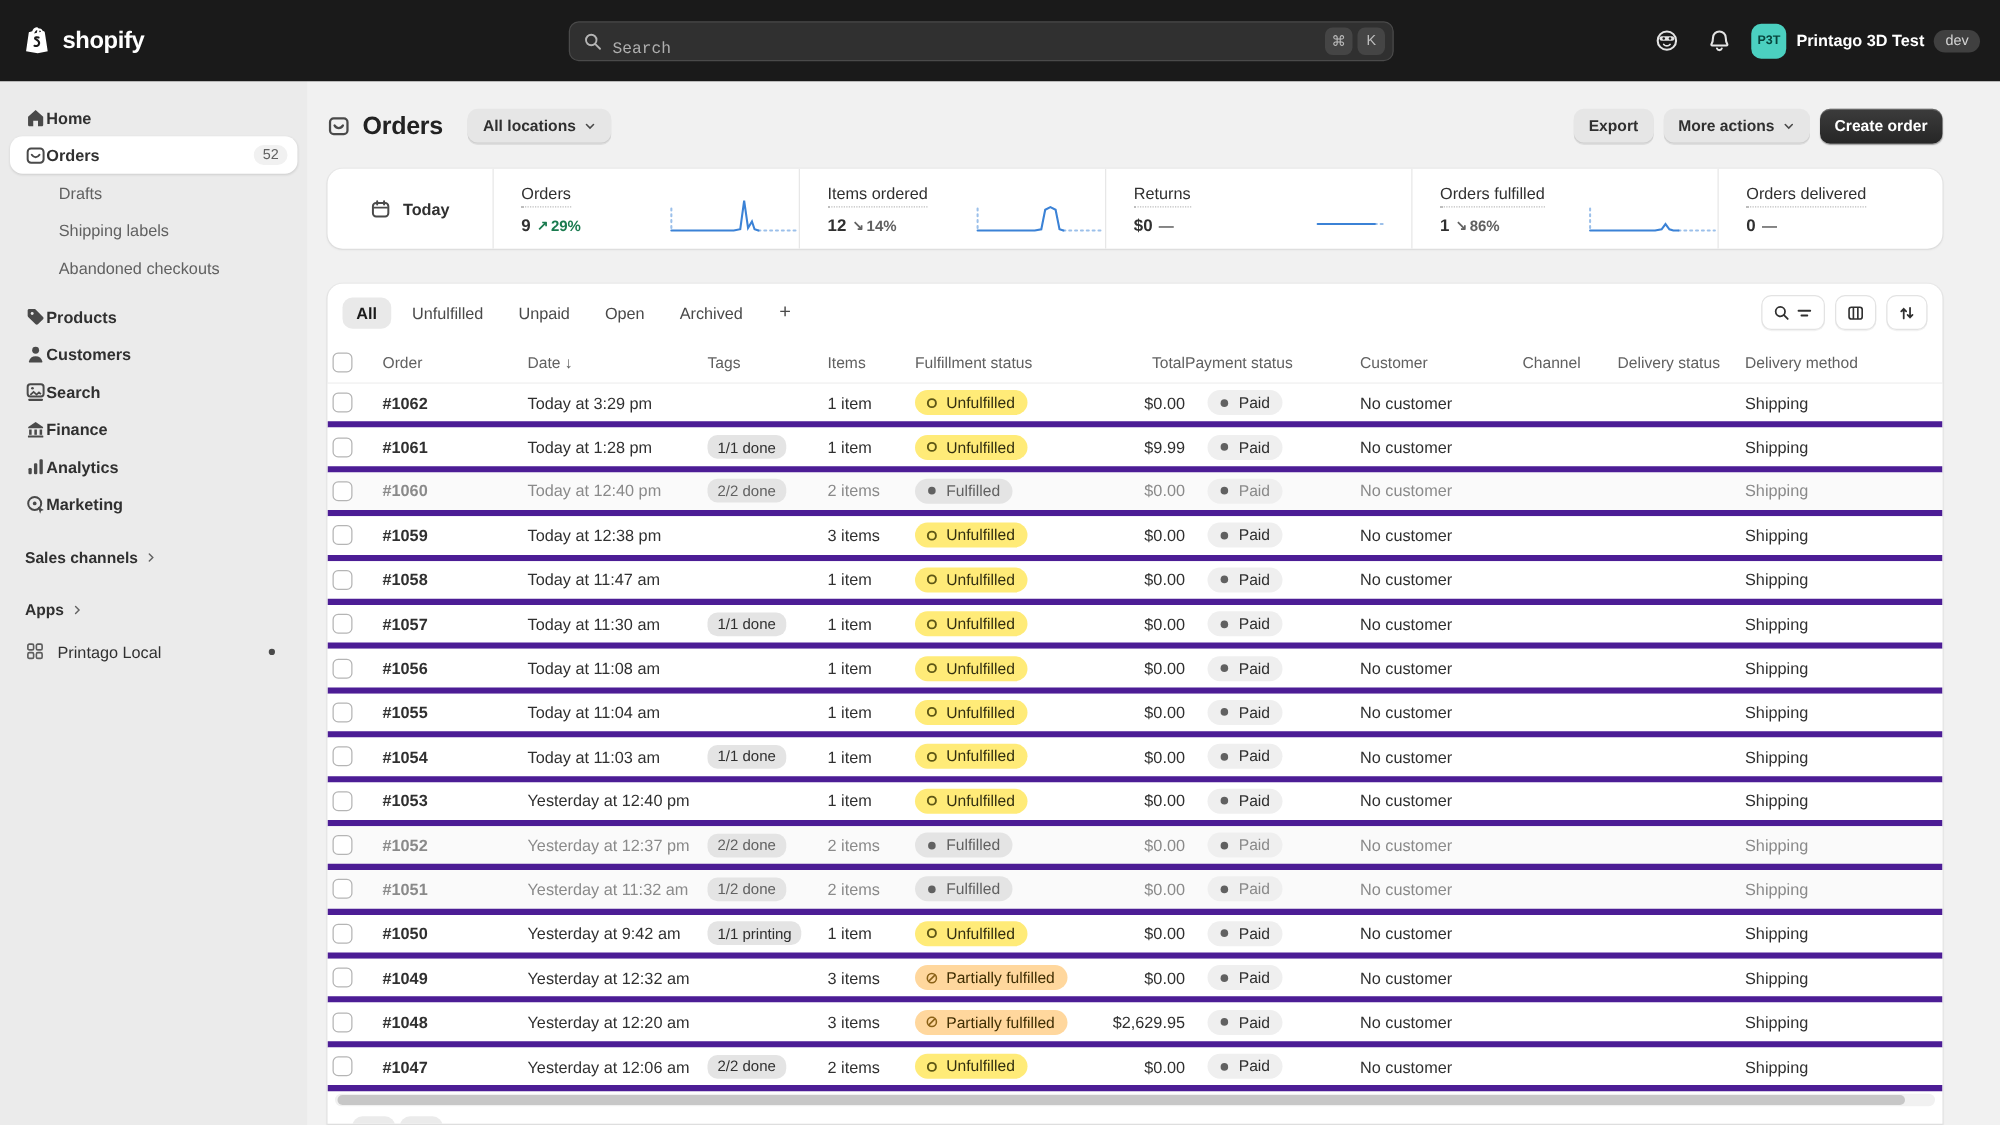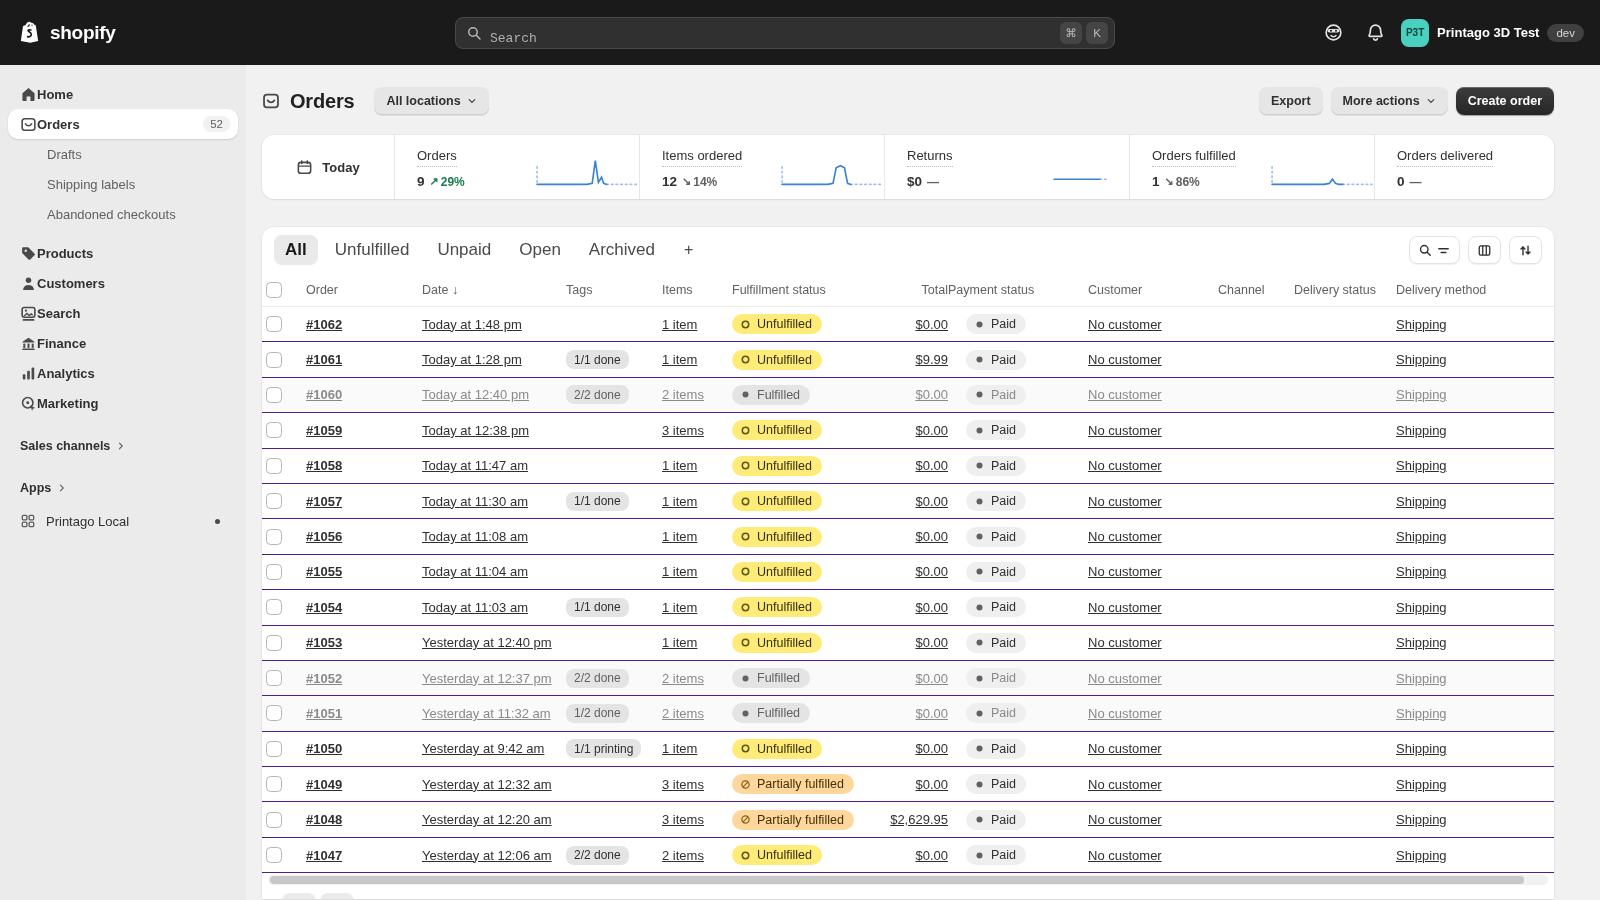--- a/index.html
+++ b/index.html
@@ -86,40 +86,40 @@
     font-size:13.5px; font-weight:650; color:#303030; }
   .trend { font-size:12px; font-weight:600; color:#616161; display:flex; align-items:center; gap:2px; }
   .trend.up { color:#1a7b4f; }
   .trend .arr { font-size:11px; }
   .spark { width:105px; height:38px; margin-top:8px; }
 
   
   .table-card { background:#fff; border-radius:12px 12px 0 0; margin-top:28px; height:672px;
     box-shadow:0 1px 2px rgba(0,0,0,.07), 0 0 0 1px rgba(0,0,0,.03); overflow:hidden; }
   .tabs-row { height:46px; display:flex; align-items:center; padding:0 12px; }
-  .tab { font-size:17px; font-weight:500; color:#4a4a4a; padding:5px 11px; border-radius:8px; cursor:pointer; }
+  .tab { font-size:13px; font-weight:500; color:#4a4a4a; padding:5px 11px; border-radius:8px; cursor:pointer; }
   .tab.selected { background:#e9e9e9; color:#1a1a1a; font-weight:600; }
   .tab + .tab { margin-left:6px; }
   .tab-add { margin-left:10px; font-size:16px; color:#4a4a4a; padding:2px 8px; border-radius:8px; cursor:pointer; }
   .tabs-actions { margin-left:auto; display:flex; gap:8px; }
   .icon-btn { height:28px; background:#fff; border:1px solid #e3e3e3; border-radius:8px;
     box-shadow:0 1px 0 rgba(0,0,0,.05); display:flex; align-items:center; justify-content:center;
     gap:3px; color:#303030; cursor:pointer; padding:0 8px; }
   .icon-btn svg { width:15px; height:15px; }
 
   .grid-row { display:grid;
     grid-template-columns:40px 116px 144px 96px 70px 150px 66px 140px 130px 76px 102px 1fr;
     align-items:center; padding:0 4px; }
   .thead { height:34px; border-bottom:1px solid #ededed; font-size:12.5px; color:#616161; }
   .thead .col-total { text-align:right; }
   .col-payment { padding-left:18px; }
   .checkbox { width:16px; height:16px; border:1.5px solid #b5b5b5; border-radius:4.5px; background:#fff; cursor:pointer; }
 
-  .trow { height:35.4px; border-bottom:1px solid #4c1d95; font-size:13px; color:#303030;
-    cursor:pointer; background:#fff;text-decoration:underline; }
+  .trow { height:35.4px; border-bottom:5px solid #4c1d95; font-size:13px; color:#303030;
+    cursor:pointer; background:#fff; }
   .trow .order-num { font-weight:650; }
   .trow .col-total { text-align:right; }
   .trow.dimmed { background:#fafafa; color:#8a8a8a; }
   .trow.dimmed .order-num { color:#8a8a8a; }
   .tag-pill { display:inline-block; background:#e4e4e4; color:#303030; font-size:12px;
     padding:2.5px 8px; border-radius:8px; white-space:nowrap; }
   .trow.dimmed .tag-pill { color:#616161; }
   .badge { display:inline-flex; align-items:center; gap:6px; font-size:12.5px; padding:3px 10px 3px 8px;
     border-radius:10px; white-space:nowrap; }
   .badge svg { width:11px; height:11px; flex:0 0 auto; }
@@ -450,21 +450,21 @@
           <div class="col-channel">Channel</div>
           <div class="col-delivery-status">Delivery status</div>
           <div class="col-delivery-method">Delivery method</div>
         </div>
       <div id="tbody">
           <div class="grid-row trow">
             <div>
               <span class="checkbox" style="display:block"></span>
             </div>
             <div class="order-num">#1062</div>
-            <div>Today at 1:48 pm</div>
+            <div>Today at 3:29 pm</div>
             <div></div>
             <div>1 item</div>
             <div><span class="badge badge-unfulfilled"><span style="color:#5e5715;display:flex">
                   <svg class="" viewBox="0 0 16 16">
                     <circle cx="8" cy="8" r="4.7" fill="none" stroke="currentColor" stroke-width="2.2"></circle>
                   </svg>
                 </span>Unfulfilled</span></div>
             <div class="col-total">$0.00</div>
             <div class="col-payment"><span class="badge badge-paid"><span style="color:#616161;display:flex">
                   <svg class="" viewBox="0 0 16 16">

